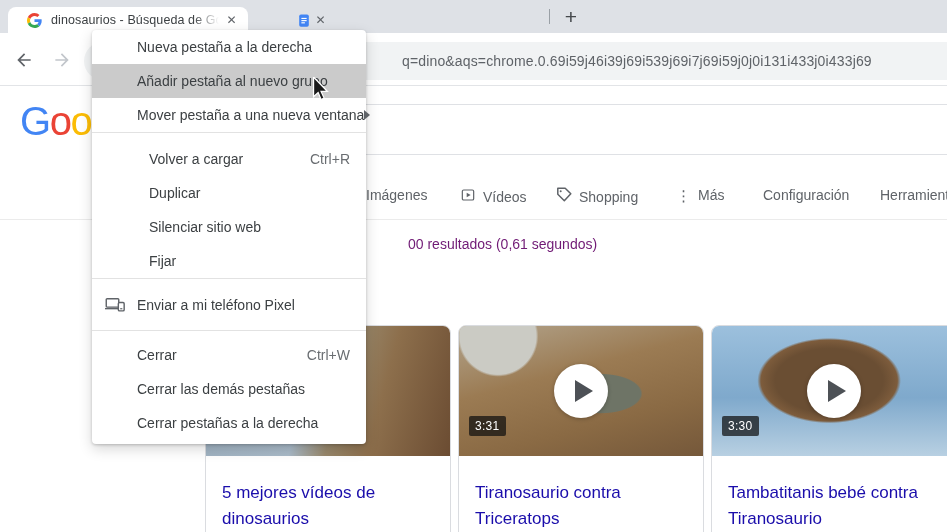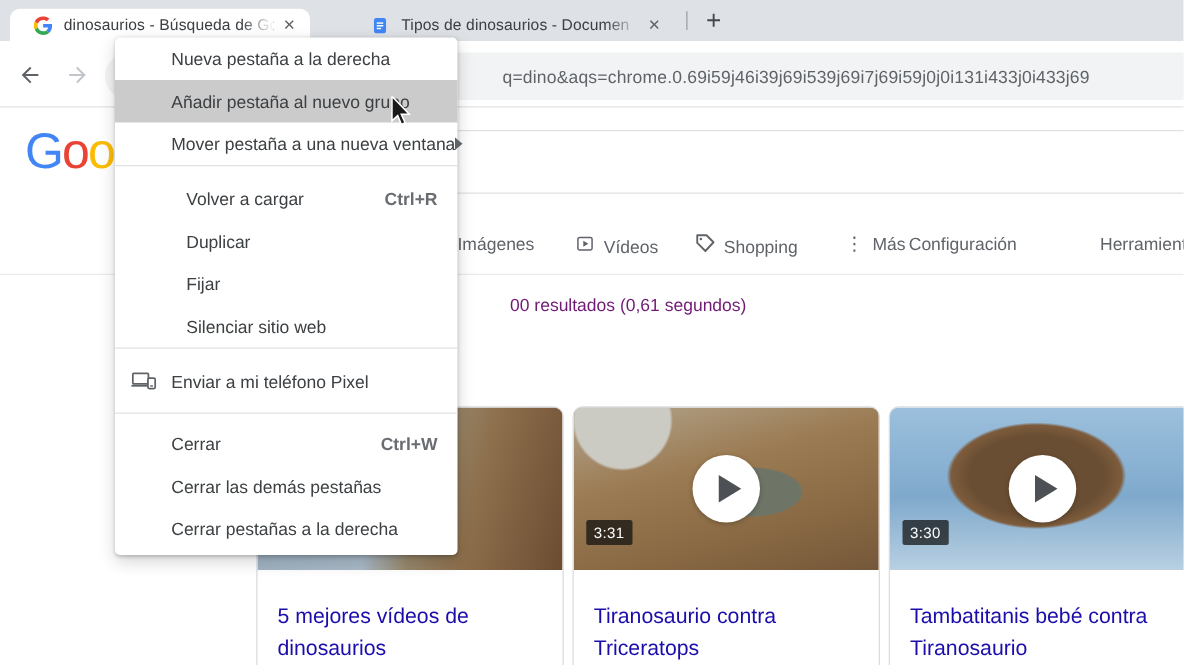--- a/index.html
+++ b/index.html
@@ -35,21 +35,21 @@
   .url{font-size:14px;color:#5f6368;white-space:nowrap;margin-left:318px;letter-spacing:.15px;}
 
   
   .logo{position:absolute;left:20px;top:99px;font-size:40px;font-weight:500;letter-spacing:-1.5px;}
   .lg0{color:#4285F4}.lg1{color:#EA4335}.lg2{color:#FBBC05}.lg3{color:#4285F4}.lg4{color:#34A853}.lg5{color:#EA4335}
   .searchbox{position:absolute;left:170px;top:104px;width:830px;height:51px;background:#fff;
              border:1px solid #dfe1e5;border-radius:26px;}
   .nav-item{position:absolute;top:187px;font-size:14px;color:#5f6368;display:flex;
             align-items:center;gap:7px;white-space:nowrap;}
   .ni-imagenes{left:366px;} .ni-videos{left:460px;} .ni-shopping{left:556px;}
-  .ni-mas{left:676px;} .ni-config{left:727px;} .ni-herram{left:880px;}
+  .ni-mas{left:676px;} .ni-config{left:763px;} .ni-herram{left:880px;}
   .more-dots{font-size:15px;color:#5f6368;line-height:1;}
   .nav-border{position:absolute;left:0;right:0;top:219px;height:1px;background:#ebebeb;}
   .stats{position:absolute;left:408px;top:236px;font-size:14px;color:#701a75;}
 
   
   .videos{position:absolute;left:205px;top:325px;display:flex;gap:7px;}
   .vcard{width:246px;height:290px;background:#fff;border:1px solid #dadce0;border-radius:8px;
          overflow:hidden;flex:0 0 246px;}
   .vthumb{position:relative;height:130px;}
   .t1{background:linear-gradient(105deg,#9db0c0 0%,#a9bac8 42%,#97876b 55%,#8d6f4c 70%,#6b4c32 100%);}
@@ -67,21 +67,21 @@
   .vtitle{padding:24px 16px 0;font-size:17px;line-height:26px;color:#1a0dab;}
 
   
   .menu{position:absolute;left:92px;top:30px;width:274px;background:#fff;z-index:50;
         border-radius:4px;box-shadow:0 1px 3px rgba(0,0,0,.2),0 5px 14px rgba(0,0,0,.16);
         padding-bottom:4px;}
   .msec2{padding-top:9px;padding-left:12px;} .msec3{padding:9px 0 8px;} .msec4{padding-top:7px;}
   .mi{height:34px;display:flex;align-items:center;padding:0 16px 0 45px;font-size:14px;
       color:#3c4043;position:relative;white-space:nowrap;}
   .mi.hl{background:#cbcbcb;}
-  .sc{margin-left:auto;color:#696d71;font-weight:bold;}
+  .sc{margin-left:auto;color:#696d71;}
   .sub-arrow{margin-left:auto;width:0;height:0;border-left:6px solid #5f6368;
              border-top:5px solid transparent;border-bottom:5px solid transparent;}
   .micon{position:absolute;left:12px;top:7px;width:22px;height:20px;display:flex;
          align-items:center;justify-content:center;}
   .msep{height:1px;background:#e2e2e2;}
 
   .cursor{position:absolute;left:312px;top:77px;z-index:60;}
 </style>
 </head>
 <body>
@@ -104,21 +104,20 @@
 
     <div class="tab inactive">
       <span class="favicon">
         <svg width="14" height="15" viewBox="0 0 16 16">
             <rect x="2.5" y="1" width="11" height="14" rx="2" fill="#4285F4"></rect>
             <rect x="5" y="5" width="6" height="1.3" fill="#fff"></rect>
             <rect x="5" y="7.5" width="6" height="1.3" fill="#fff"></rect>
             <rect x="5" y="10" width="4" height="1.3" fill="#fff"></rect>
           </svg>
       </span>
-      <span class="tab-title fade-g">Tipos de dinosaurios - Documen</span>
       <span class="tab-close">✕</span>
     </div>
 
     <div class="tab-divider"></div>
     <div class="new-tab">+</div>
   </div>
 
   <div class="toolbar">
     <div class="nav-btn btn-back">
       <svg width="20" height="20" viewBox="0 0 24 24">
@@ -219,24 +218,24 @@
     <div class="msep"></div>
     <div class="msec2">
       <div class="mi">
         <span>Volver a cargar</span>
         <span class="sc">Ctrl+R</span>
       </div>
       <div class="mi">
         <span>Duplicar</span>
       </div>
       <div class="mi">
+        <span>Silenciar sitio web</span>
+      </div>
+      <div class="mi">
         <span>Fijar</span>
-      </div>
-      <div class="mi">
-        <span>Silenciar sitio web</span>
       </div>
     </div>
     <div class="msep"></div>
     <div class="msec3">
       <div class="mi">
         <span class="micon">
           <svg width="20" height="18" viewBox="0 0 24 20">
               <rect x="1.5" y="2.5" width="15" height="10" rx="1" fill="none" stroke="#5f6368" stroke-width="1.7"></rect>
               <rect x="0" y="13.5" width="18" height="1.7" fill="#5f6368"></rect>
               <rect x="16" y="7" width="7" height="10" rx="1.4" fill="#fff" stroke="#5f6368" stroke-width="1.7"></rect>

